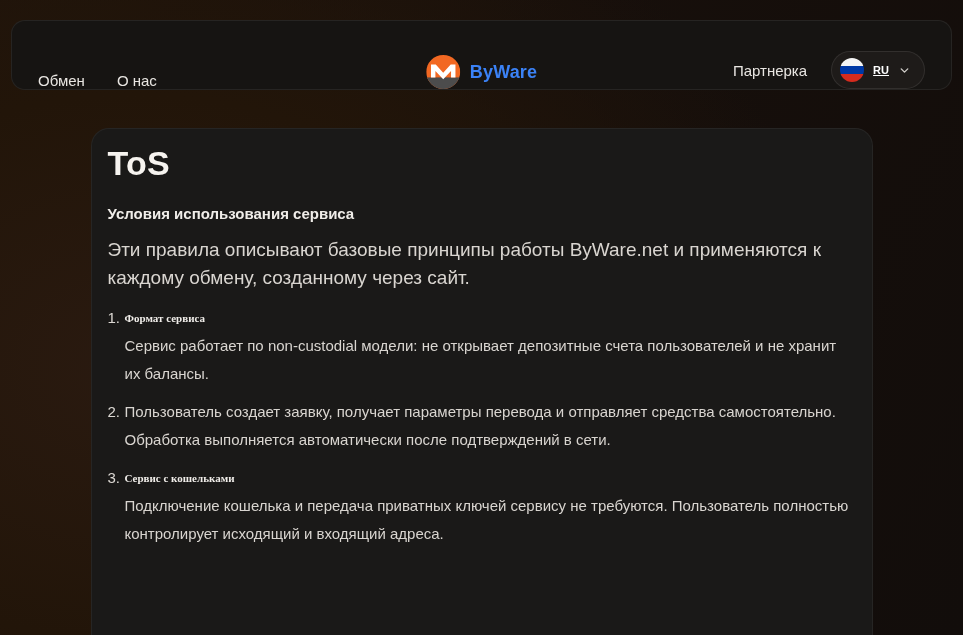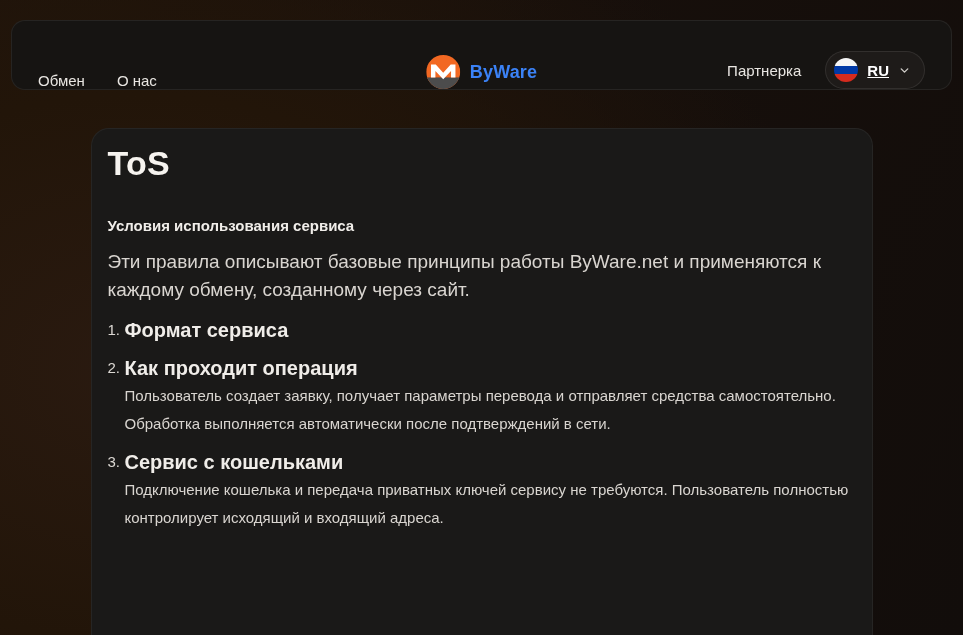--- a/index.html
+++ b/index.html
@@ -46,21 +46,21 @@
   }
   .nav-right { margin-left: auto; display: flex; align-items: center; gap: 24px; }
   .lang-pill {
     display: flex; align-items: center; gap: 9px;
     background: #1e1b19;
     border: 1px solid rgba(255,255,255,0.09);
     border-radius: 999px;
     padding: 6px 13px 6px 8px;
     cursor: pointer;
   }
-  .lang-code { color: #ffffff; font-size: 15px; font-weight: 700; text-decoration: underline; }
+  .lang-code { color: #ffffff; font-size: 11px; font-weight: 700; text-decoration: underline; }
   .flag { width: 24px; height: 24px; display: block; }
   .monero-logo { width: 34px; height: 34px; display: block; }
   .chevron { display: block; }
 
   
   .card {
     position: absolute;
     top: 128px;
     left: 50%; transform: translateX(-50%);
     width: 782px;
@@ -68,21 +68,21 @@
     background: #1a1918;
     border: 1px solid rgba(255,255,255,0.055);
     border-radius: 18px;
     padding: 14px 16px 40px 16px;
   }
   .page-title {
     color: #f6f3ef;
     font-size: 34px;
     font-weight: 800;
     line-height: 1.2;
-    margin-bottom: 28px;
+    margin-bottom: 16px;
     letter-spacing: 0.3px;
   }
   .subtitle {
     color: #f0ede9;
     font-size: 15px;
     font-weight: 700;
     line-height: 28px;
     margin-bottom: 8px;
   }
   .intro {
@@ -94,23 +94,24 @@
   }
   .sections { }
   .section { display: flex; margin-bottom: 10px; }
   .sec-num {
     width: 17px; flex: none;
     font-size: 15px; line-height: 28px; color: #dcd8d3;
   }
   .sec-body { flex: 1; min-width: 0; }
   .sec-title {
     color: #f0ede9;
-    font-size: 20px;
+    font-size: 11px;
     font-weight: 700;
     line-height: 28px;
+    font-family: Liberation Serif, serif;
   }
   .sec-body p {
     font-size: 15px;
     line-height: 28px;
     color: #d9d5d0;
   }
 </style>
 </head>
 <body>
 
@@ -160,27 +161,27 @@
 <main class="card">
   <h1 class="page-title">ToS</h1>
   <h2 class="subtitle">Условия использования сервиса</h2>
   <p class="intro">Эти правила описывают базовые принципы работы ByWare.net и применяются к каждому обмену, созданному через сайт.</p>
 
   <div class="sections">
     <div class="section">
       <span class="sec-num">1.</span>
       <div class="sec-body">
         <div class="sec-title">Формат сервиса</div>
+        <p>Сервис работает по non-custodial модели: не открывает депозитные счета пользователей и не хранит их балансы.</p>
       </div>
     </div>
 
     <div class="section">
       <span class="sec-num">2.</span>
       <div class="sec-body">
-        <div class="sec-title">Как проходит операция</div>
         <p>Пользователь создает заявку, получает параметры перевода и отправляет средства самостоятельно.</p>
         <p>Обработка выполняется автоматически после подтверждений в сети.</p>
       </div>
     </div>
 
     <div class="section">
       <span class="sec-num">3.</span>
       <div class="sec-body">
         <div class="sec-title">Сервис с кошельками</div>
         <p>Подключение кошелька и передача приватных ключей сервису не требуются. Пользователь полностью контролирует исходящий и входящий адреса.</p>

